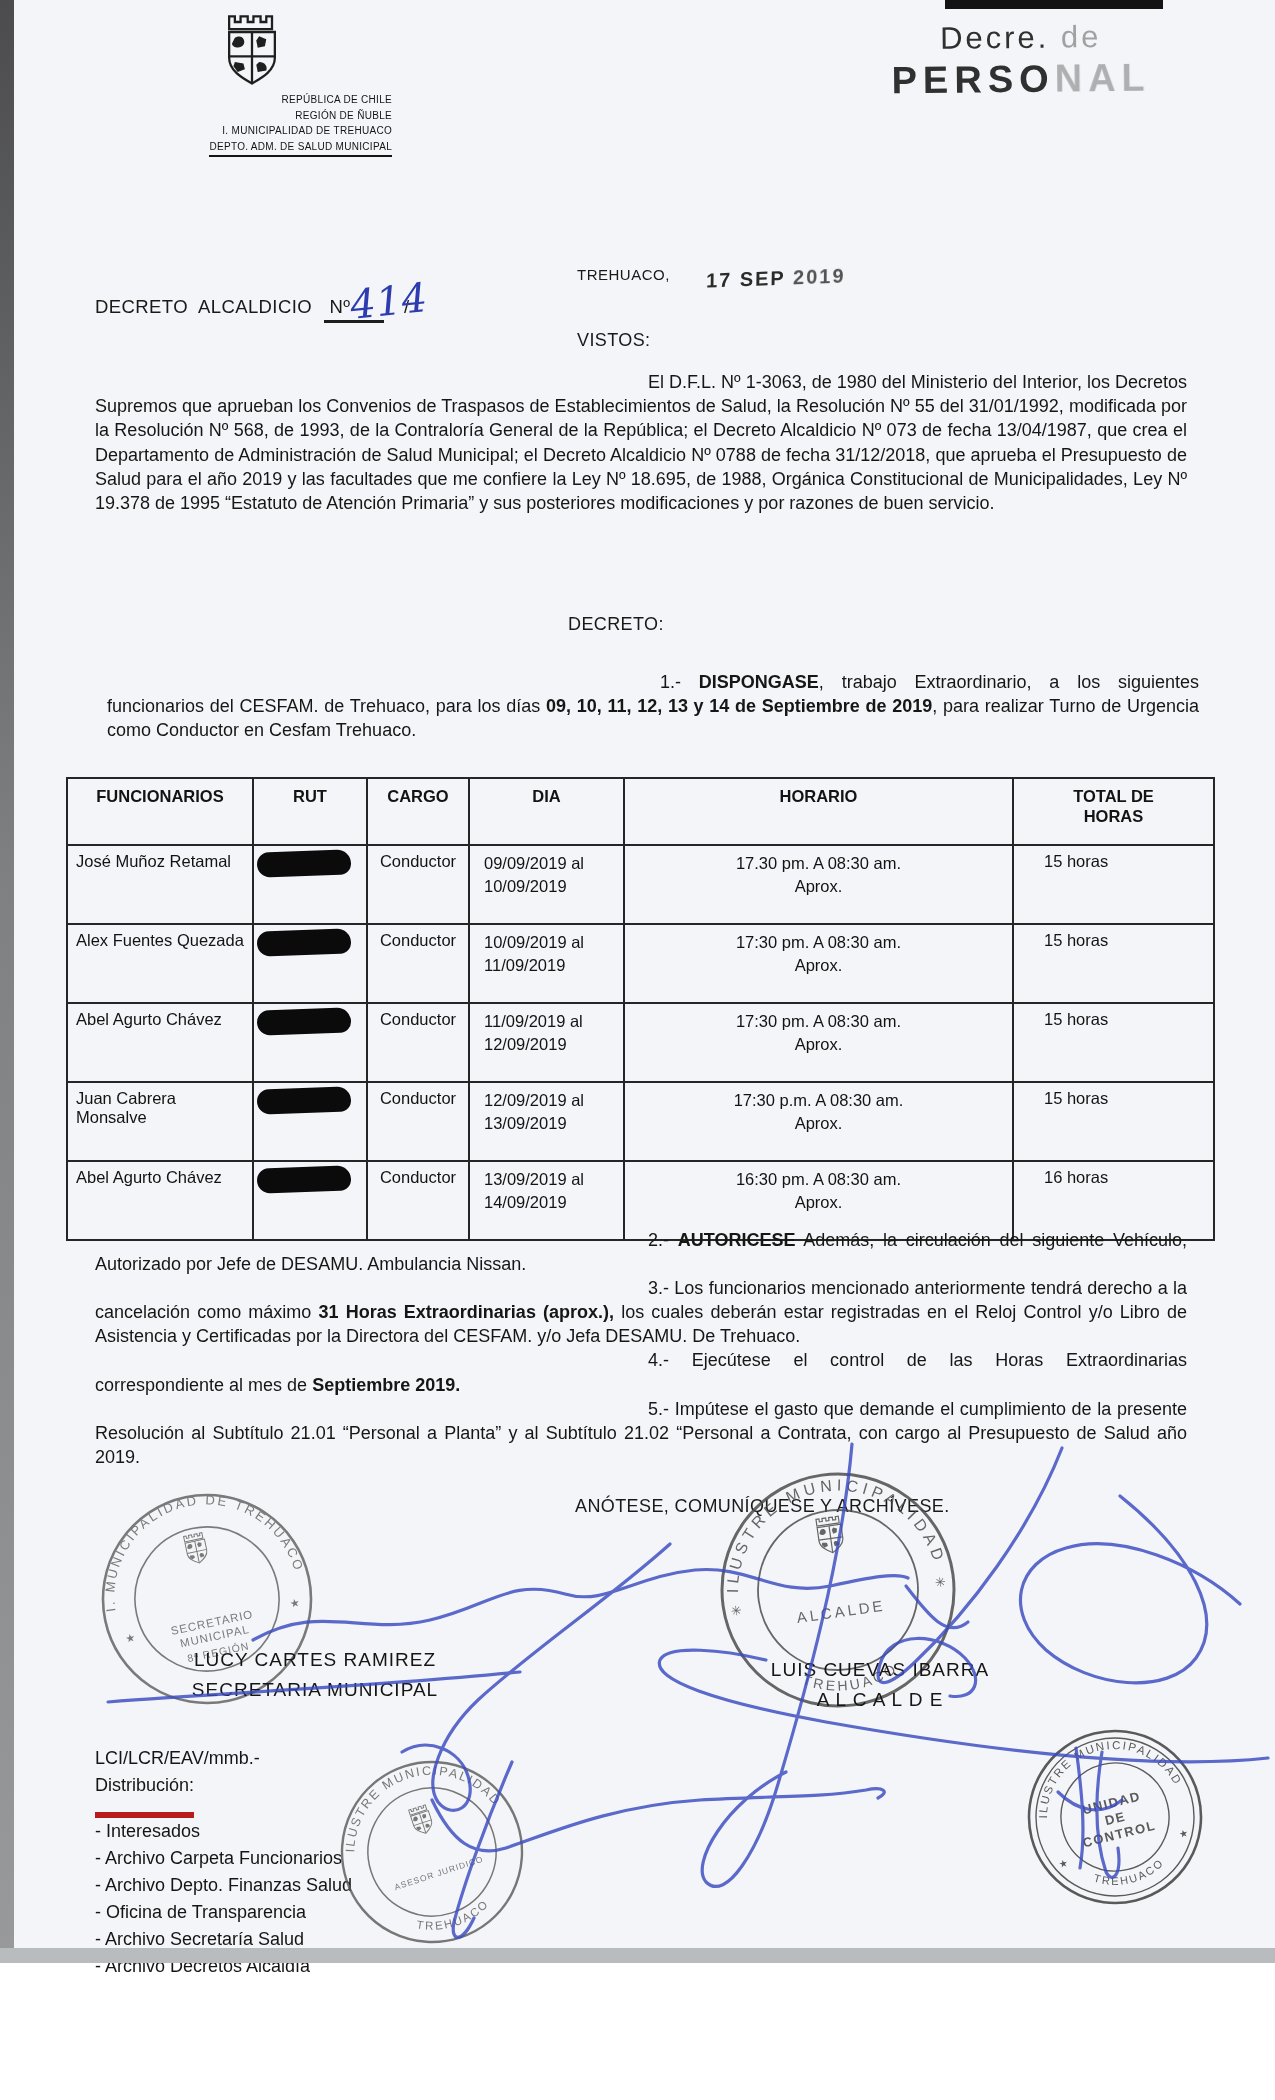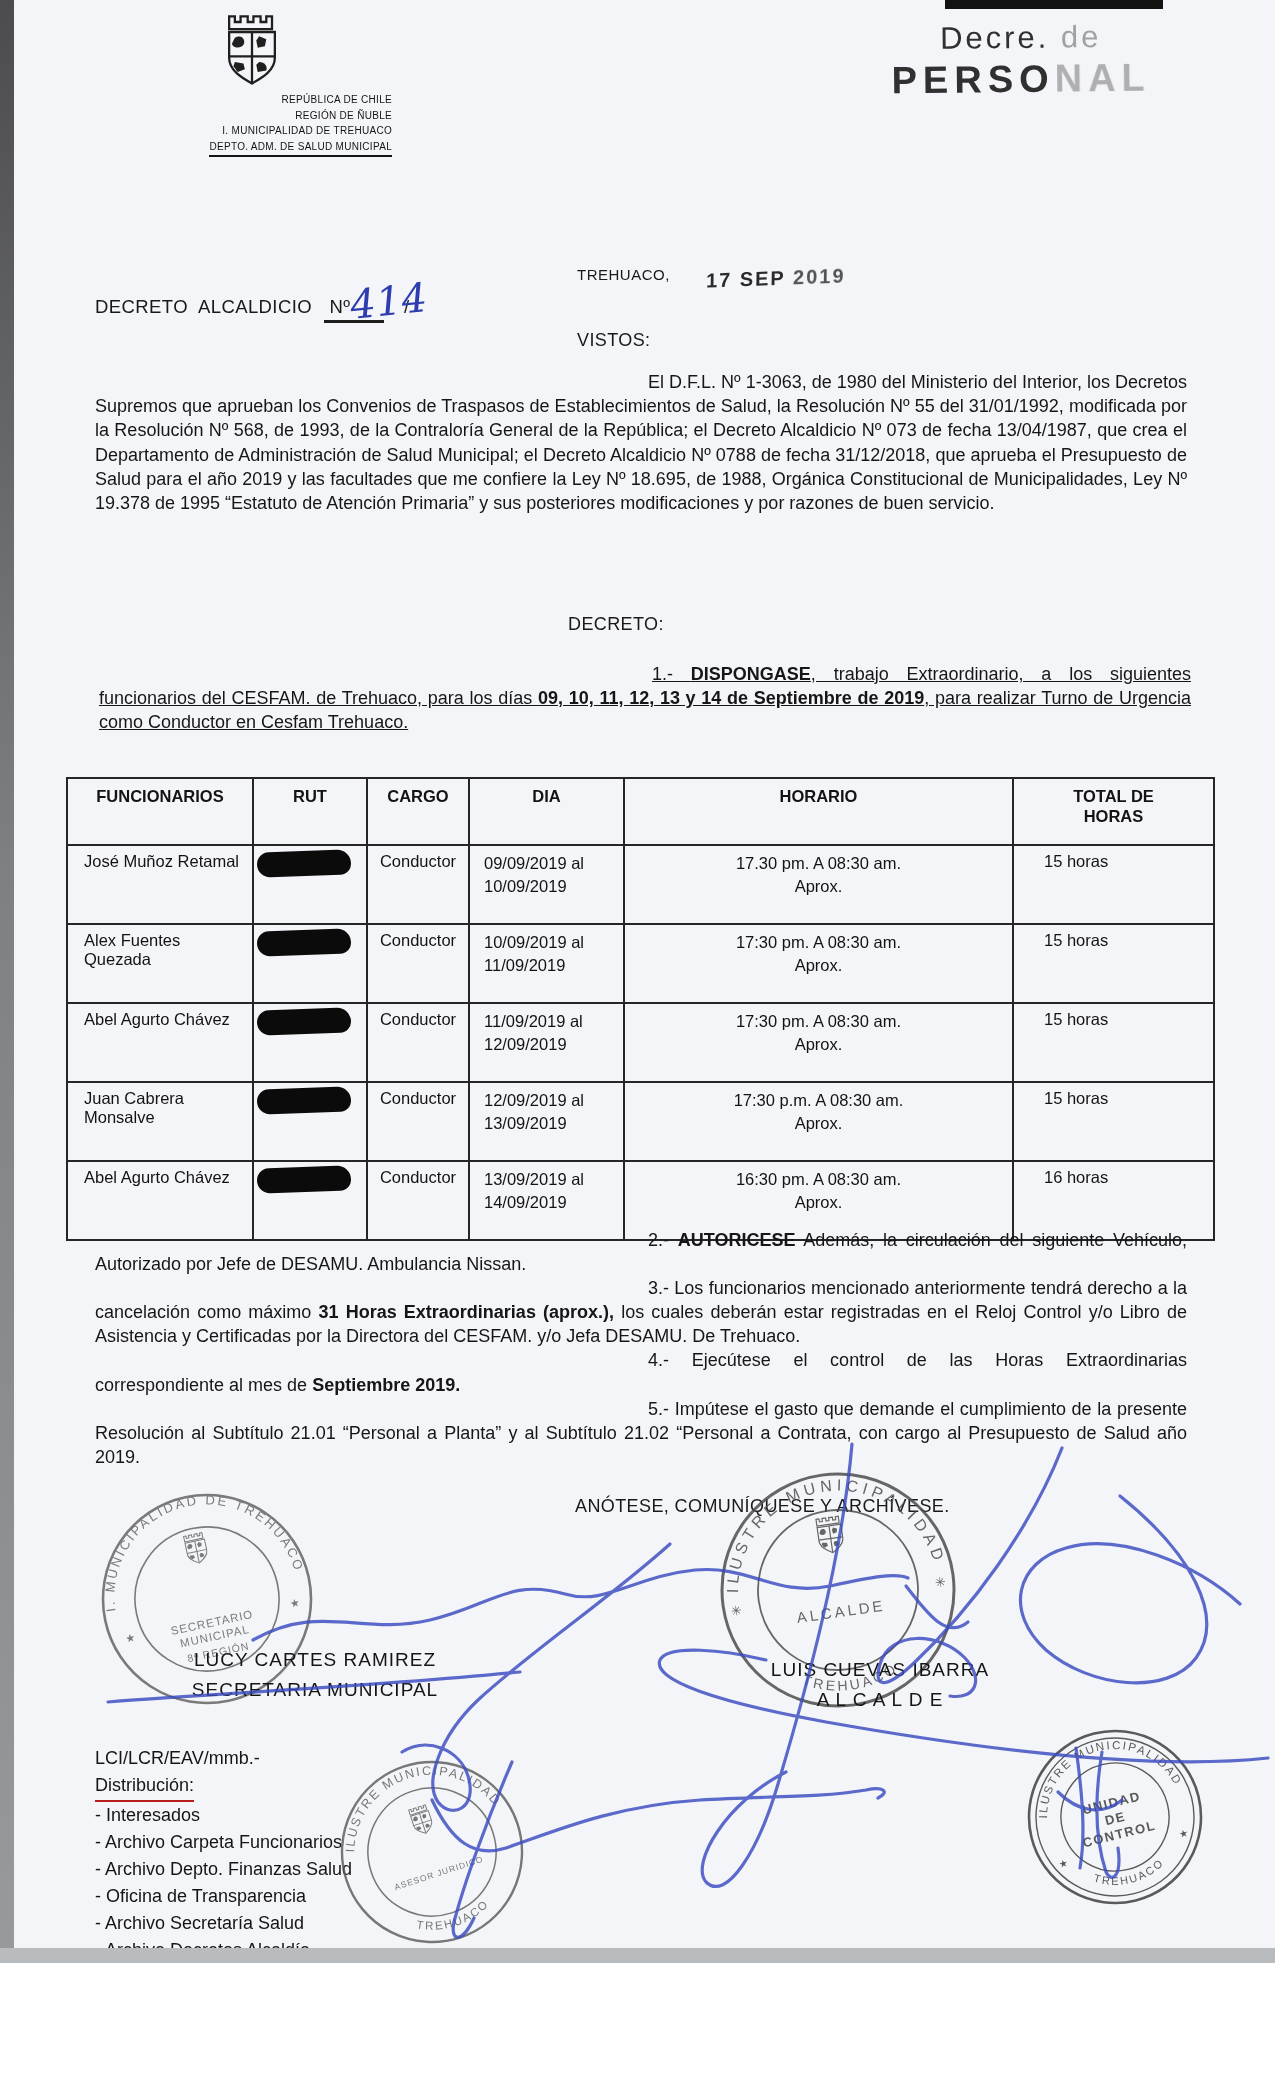--- a/index.html
+++ b/index.html
@@ -44,34 +44,34 @@
   .parflow{position:absolute;left:95px;top:1228px;width:1092px;z-index:2;}
   .parflow p{margin:0;font-size:18px;line-height:24.1px;text-align:justify;text-indent:553px;color:#161616;}
   b{font-weight:700;}
   
   .doc-table{position:absolute;left:66px;top:777px;width:1147px;border-collapse:collapse;
              table-layout:fixed;z-index:2;font-size:16.5px;color:#131313;}
   .doc-table th,.doc-table td{border:2px solid #262626;vertical-align:top;}
   .doc-table th{font-weight:700;text-align:center;height:57px;padding-top:7px;font-size:16.5px;line-height:20px;}
   .doc-table th.total-h{padding:7px 48px 0 48px;}
   .doc-table td{height:70px;}
-  td.name{text-align:left;padding:6px 4px 0 16px;border-radius:18px;}
+  td.name{text-align:left;padding:6px 4px 0 8px;border-radius:18px;}
   td.rut{position:relative;text-align:left;padding:6px 2px 0 5px;font-size:15px;color:#3a3a3a;}
   .rut-blob{position:absolute;left:3px;top:5px;right:15px;height:25px;background:#0b0b0b;
             border-radius:13px 15px 12px 14px;transform:rotate(-2deg);}
   td.cargo{text-align:center;padding-top:6px;}
   td.dia{text-align:left;padding:6px 0 0 14px;white-space:pre-line;line-height:23px;}
   td.horario{text-align:center;padding-top:6px;white-space:pre-line;line-height:23px;}
   td.total{text-align:left;padding:6px 0 0 30px;}
   
   .closing{position:absolute;left:575px;top:1496px;font-size:18px;letter-spacing:.4px;z-index:2;}
   .signame{position:absolute;text-align:center;font-size:19px;line-height:30px;letter-spacing:1px;
            color:#151515;z-index:4;}
   .footer{position:absolute;left:95px;top:1745px;font-size:18px;line-height:27px;color:#151515;z-index:2;}
-  .footer .ul{display:inline-block;border-bottom:2px solid #b91c1c;padding-bottom:1px;}
+  .footer .ul{display:inline-block;border-bottom:6px solid #b91c1c;padding-bottom:13px;}
   .footer ul{list-style:none;margin:0;padding:0;}
   
   .seal{position:absolute;z-index:3;}
   .seal text{font-family:"Liberation Sans",sans-serif;}
   .ink{position:absolute;left:0;top:0;width:1275px;height:2100px;z-index:6;pointer-events:none;}
 </style>
 </head>
 <body>
 
 <div id="page">
@@ -112,21 +112,21 @@
       <span>Nº</span>
       <span class="hand">414</span>
     </span>
     <span class="slash">/</span>
   </div>
 
   <div class="heading" style="left:577px;top:330px;">VISTOS:</div>
   <p class="par indent" style="top:370px;margin:0;">El D.F.L. Nº 1-3063, de 1980 del Ministerio del Interior, los Decretos Supremos que aprueban los Convenios de Traspasos de Establecimientos de Salud, la Resolución Nº 55 del 31/01/1992, modificada por la Resolución Nº 568, de 1993, de la Contraloría General de la República; el Decreto Alcaldicio Nº 073 de fecha 13/04/1987, que crea el Departamento de Administración de Salud Municipal; el Decreto Alcaldicio Nº 0788 de fecha 31/12/2018, que aprueba el Presupuesto de Salud para el año 2019 y las facultades que me confiere la Ley Nº 18.695, de 1988, Orgánica Constitucional de Municipalidades, Ley Nº 19.378 de 1995 “Estatuto de Atención Primaria”  y sus posteriores modificaciones  y por razones de buen servicio.</p>
 
   <div class="heading" style="left:568px;top:614px;">DECRETO:</div>
-  <p class="par indent" style="top:658px;margin:4px;text-decoration:underline;"><span>1.- </span><b>DISPONGASE</b><span>, trabajo Extraordinario, a los siguientes funcionarios del CESFAM. de Trehuaco, para los días </span><b>09, 10, 11, 12, 13 y 14 de Septiembre de 2019</b><span>, para realizar Turno de Urgencia como Conductor en Cesfam Trehuaco.</span></p>
+  <p class="par indent" style="top:658px;margin:12px;"><span>1.- </span><b>DISPONGASE</b><span>, trabajo Extraordinario, a los siguientes funcionarios del CESFAM. de Trehuaco, para los días </span><b>09, 10, 11, 12, 13 y 14 de Septiembre de 2019</b><span>, para realizar Turno de Urgencia como Conductor en Cesfam Trehuaco.</span></p>
 
   <table class="doc-table">
     <colgroup>
       <col style="width:186px">
         <col style="width:114px">
         <col style="width:102px">
       <col style="width:155px">
         <col style="width:389px">
         <col style="width:201px">
     </colgroup>

